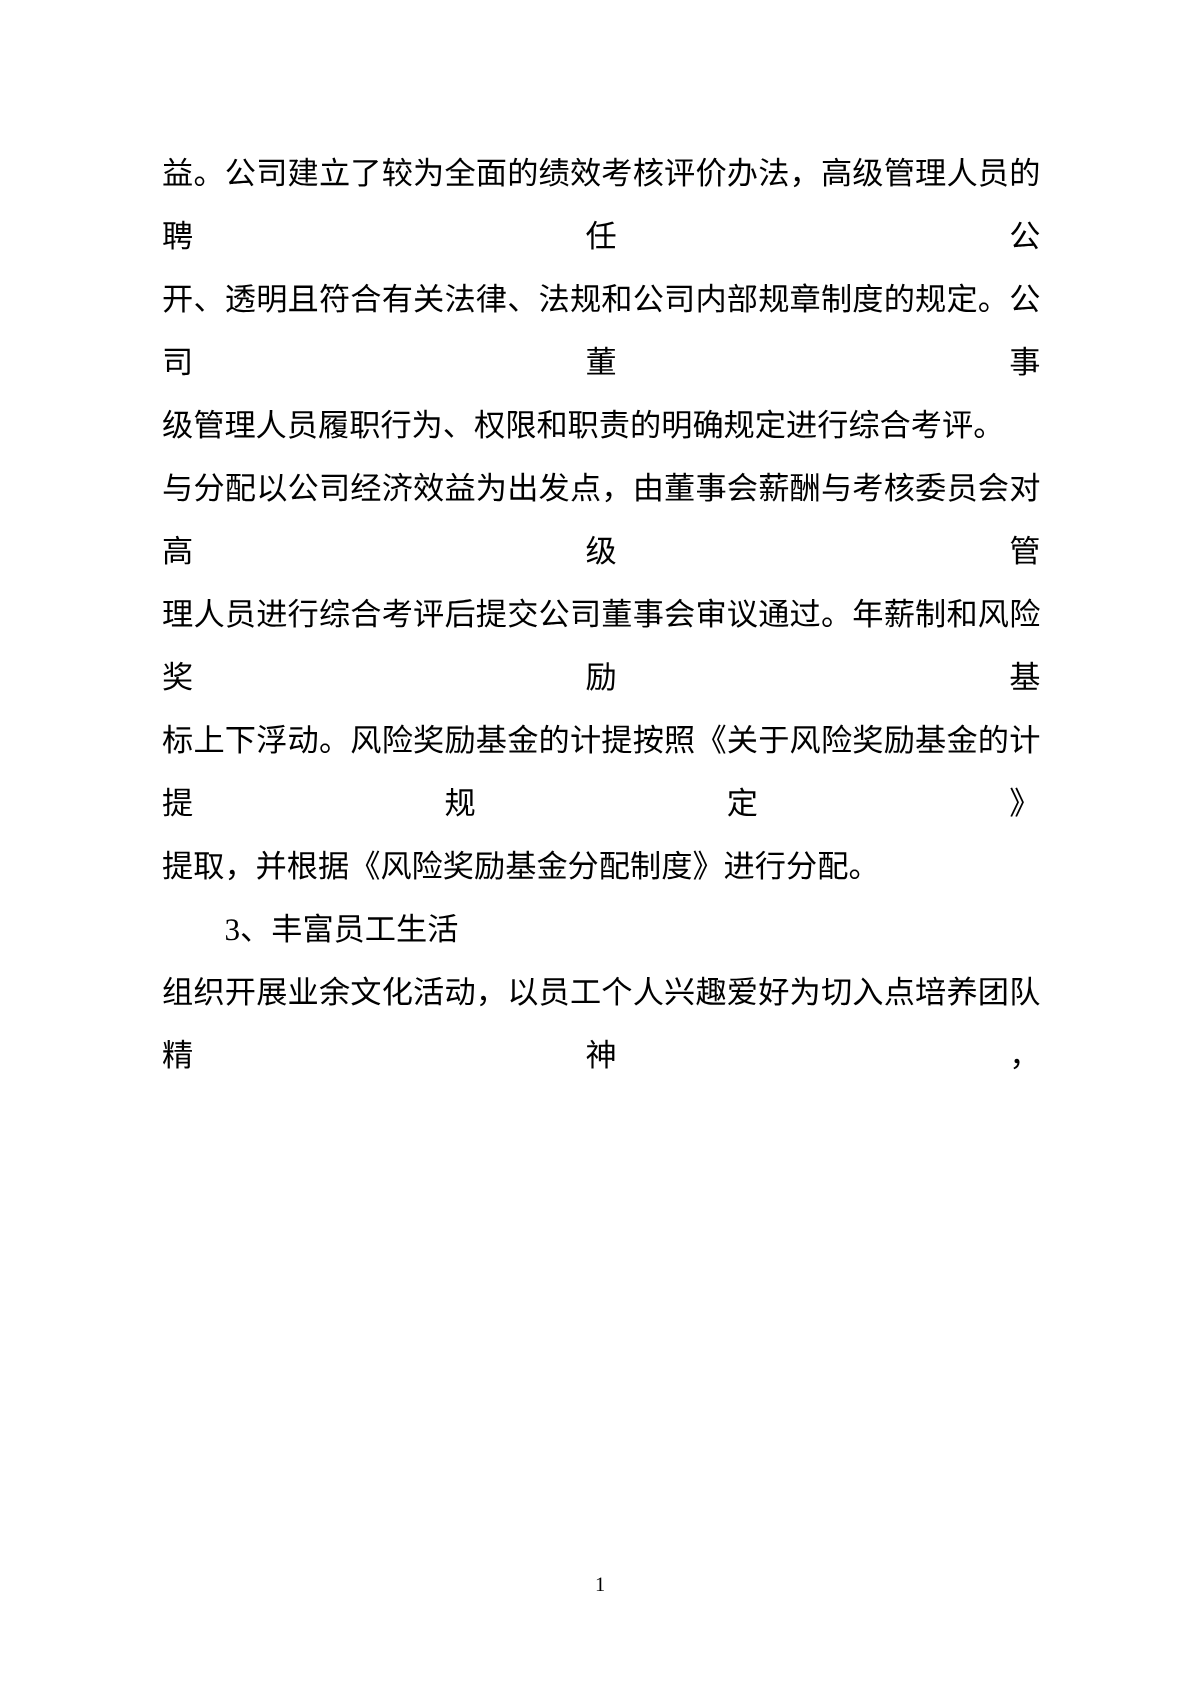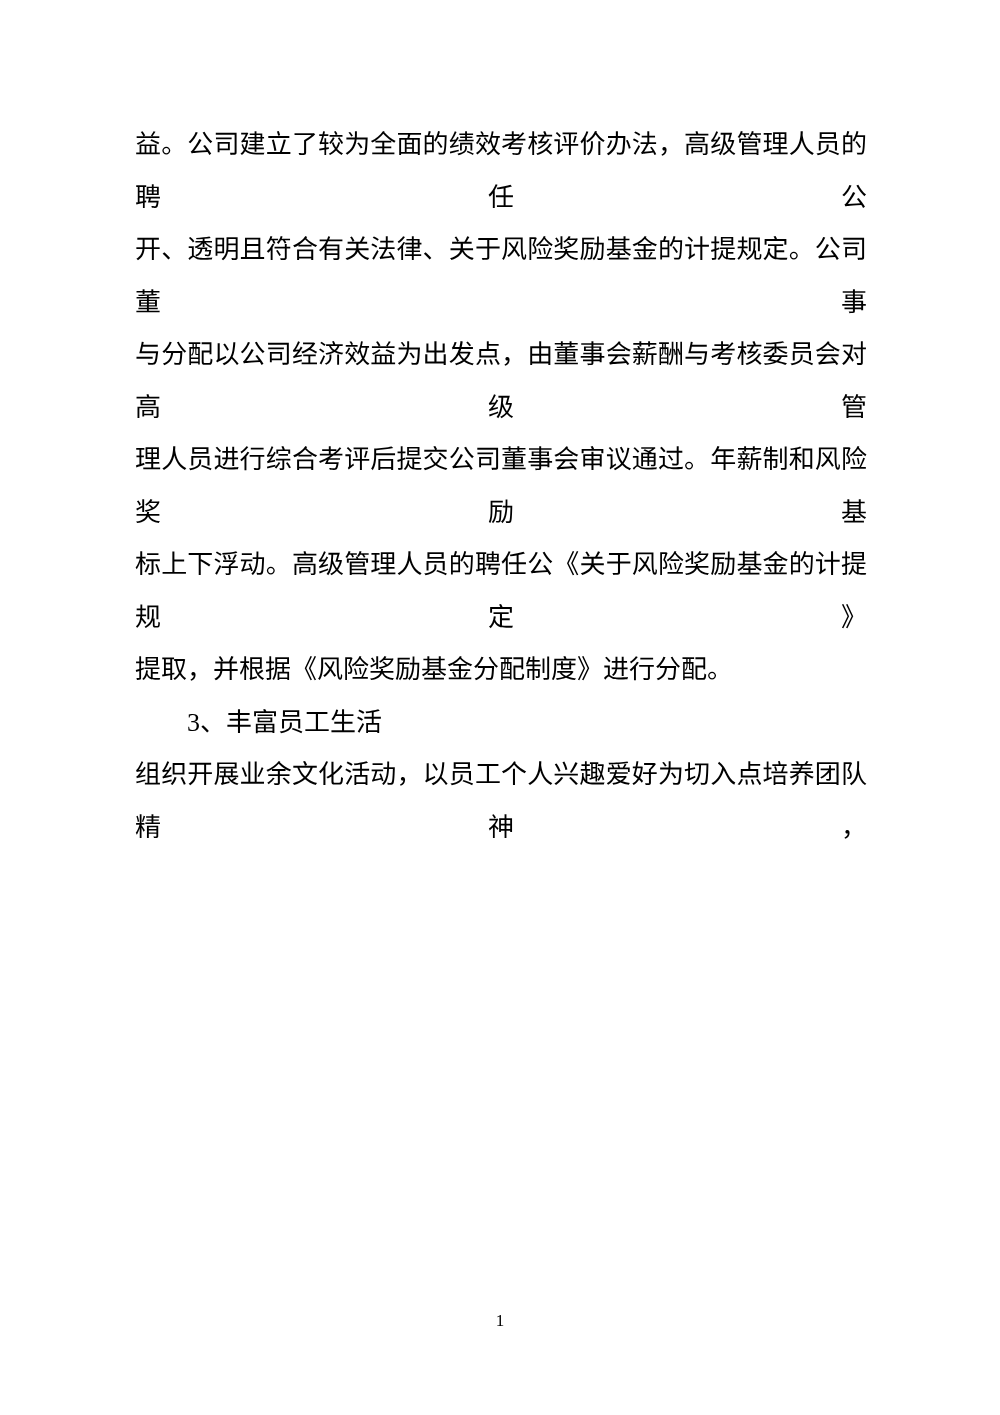--- a/index.html
+++ b/index.html
@@ -55,26 +55,27 @@
     color: #000000;
   }
 </style>
 </head>
 <body>
 
 <div class="page">
   <div class="doc-content" id="doc-content">
       <div class="para body">
         <div class="line fill">益。公司建立了较为全面的绩效考核评价办法，高级管理人员的聘任公</div>
-        <div class="line fill">开、透明且符合有关法律、关于风险奖励基金的计提规定。公司董事</div>
+        <div class="line fill">开、透明且符合有关法律、法规和公司内部规章制度的规定。公司董事</div>
+        <div class="line">级管理人员履职行为、权限和职责的明确规定进行综合考评。</div>
       </div>
       <div class="para body">
         <div class="line fill">与分配以公司经济效益为出发点，由董事会薪酬与考核委员会对高级管</div>
         <div class="line fill">理人员进行综合考评后提交公司董事会审议通过。年薪制和风险奖励基</div>
-        <div class="line fill">标上下浮动。高级管理人员的聘任公《关于风险奖励基金的计提规定》</div>
+        <div class="line fill">标上下浮动。风险奖励基金的计提按照《关于风险奖励基金的计提规定》</div>
         <div class="line">提取，并根据《风险奖励基金分配制度》进行分配。</div>
       </div>
       <div class="para heading">
         <div class="line ind">3、丰富员工生活</div>
       </div>
       <div class="para body">
         <div class="line fill">组织开展业余文化活动，以员工个人兴趣爱好为切入点培养团队精神，</div>
       </div>
     </div>
   <div class="footer">1</div>

